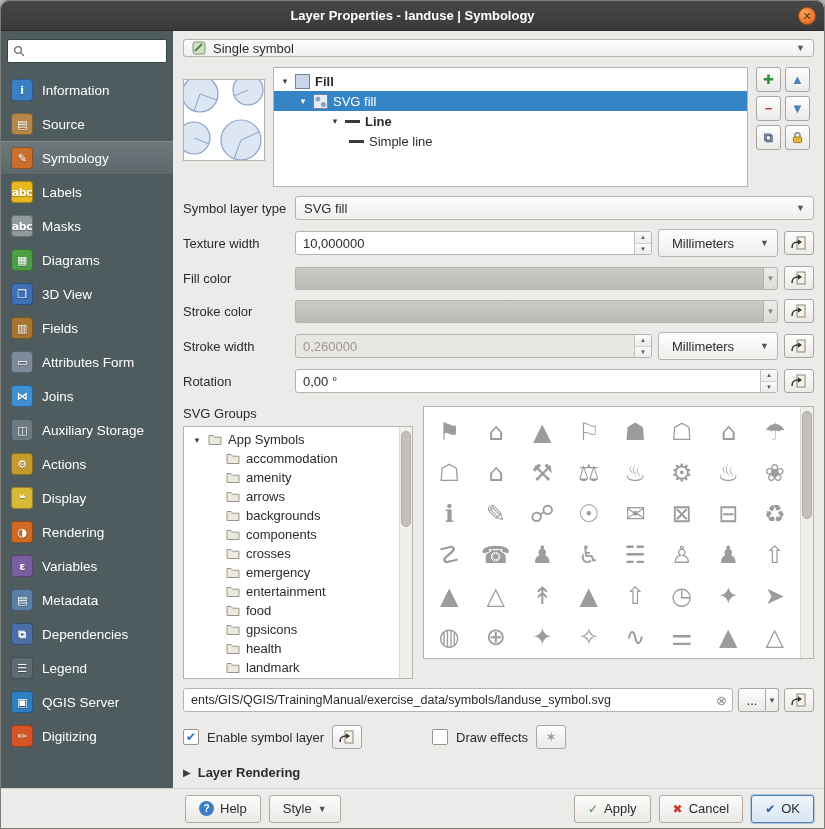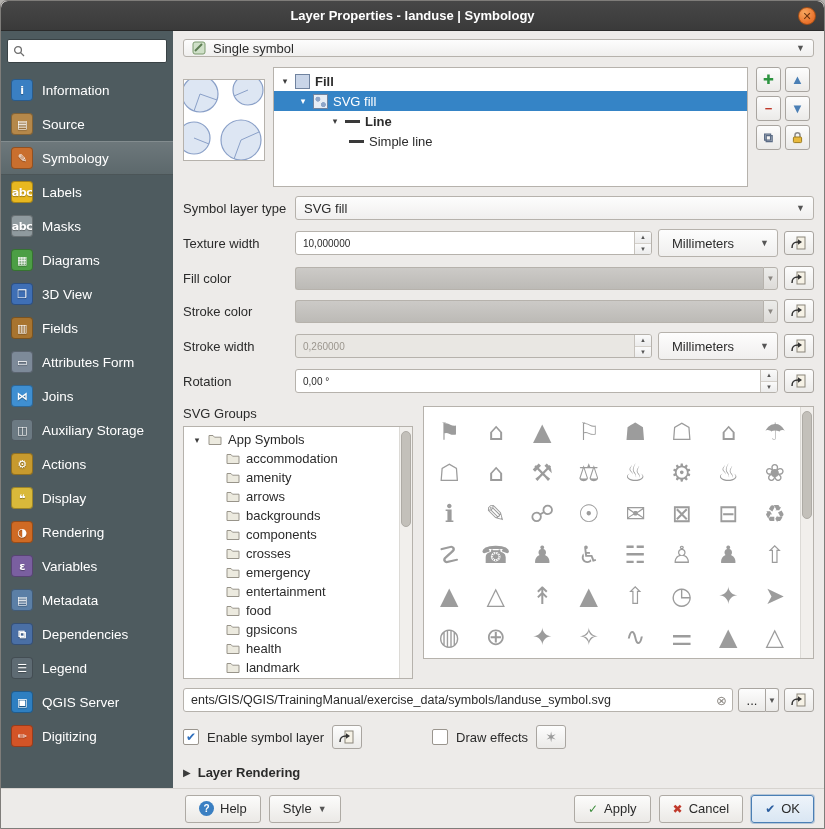--- a/index.html
+++ b/index.html
@@ -24,21 +24,21 @@
   .side-item { display:flex; align-items:center; gap:9px; padding:6px 10px; color:#fff; font-size:13.5px; cursor:pointer; }
   .side-item.selected { background:linear-gradient(rgba(255,255,255,.18),rgba(255,255,255,.08)); box-shadow:inset 0 1px rgba(255,255,255,.15), inset 0 -1px rgba(0,0,0,.18); }
   .side-icon { width:22px; height:22px; flex:none; border-radius:4px; display:flex; align-items:center; justify-content:center; box-shadow:inset 0 0 0 1px rgba(0,0,0,.28); }
   .side-icon span { color:#fff; font-size:11px; font-weight:bold; letter-spacing:-.5px; text-shadow:0 1px 1px rgba(0,0,0,.35); font-family:"DejaVu Sans",sans-serif; }
 
   
   .combo { height:18px; background:linear-gradient(#fdfdfd,#f0efee); border:1px solid #b6b2ac; border-radius:3px; display:flex; align-items:center; gap:7px; padding:0 8px; cursor:pointer; }
   .combo .caret { margin-left:auto; font-size:9px; color:#555; }
   .tool-btn { border:1px solid #a9a5a0; border-radius:3px; background:linear-gradient(#fdfdfd,#ebeae8); display:flex; align-items:center; justify-content:center; cursor:pointer; }
   .spinbox { flex:1; min-width:0; height:24px; background:#fff; border:1px solid #b6b2ac; border-radius:3px; display:flex; align-items:center; overflow:hidden; }
-  .spinbox .val { flex:1; padding-left:7px; font-size:10px; }
+  .spinbox .val { flex:1; padding-left:7px; font-size:13px; }
   .spinbox.disabled { background:#e9e7e3; }
   .spinbox.disabled .val { color:#9b968e; }
   .spin { width:17px; height:100%; border-left:1px solid #c6c2bc; display:flex; flex-direction:column; }
   .spin i { flex:1; font-style:normal; font-size:6px; color:#555; display:flex; align-items:center; justify-content:center; background:linear-gradient(#fafafa,#ececec); }
   .spin i:first-child { border-bottom:1px solid #d4d0ca; }
   .unit-combo { width:120px; flex:none; height:28px;padding-left:13px; }
   .override-btn { width:30px; height:24px; flex:none; }
   .form-row { display:flex; align-items:center; gap:6px; margin-top:9px; }
   .form-label { width:106px; flex:none; font-size:13px; }
   .colorctl { flex:1; min-width:0; display:flex; height:23px; }

